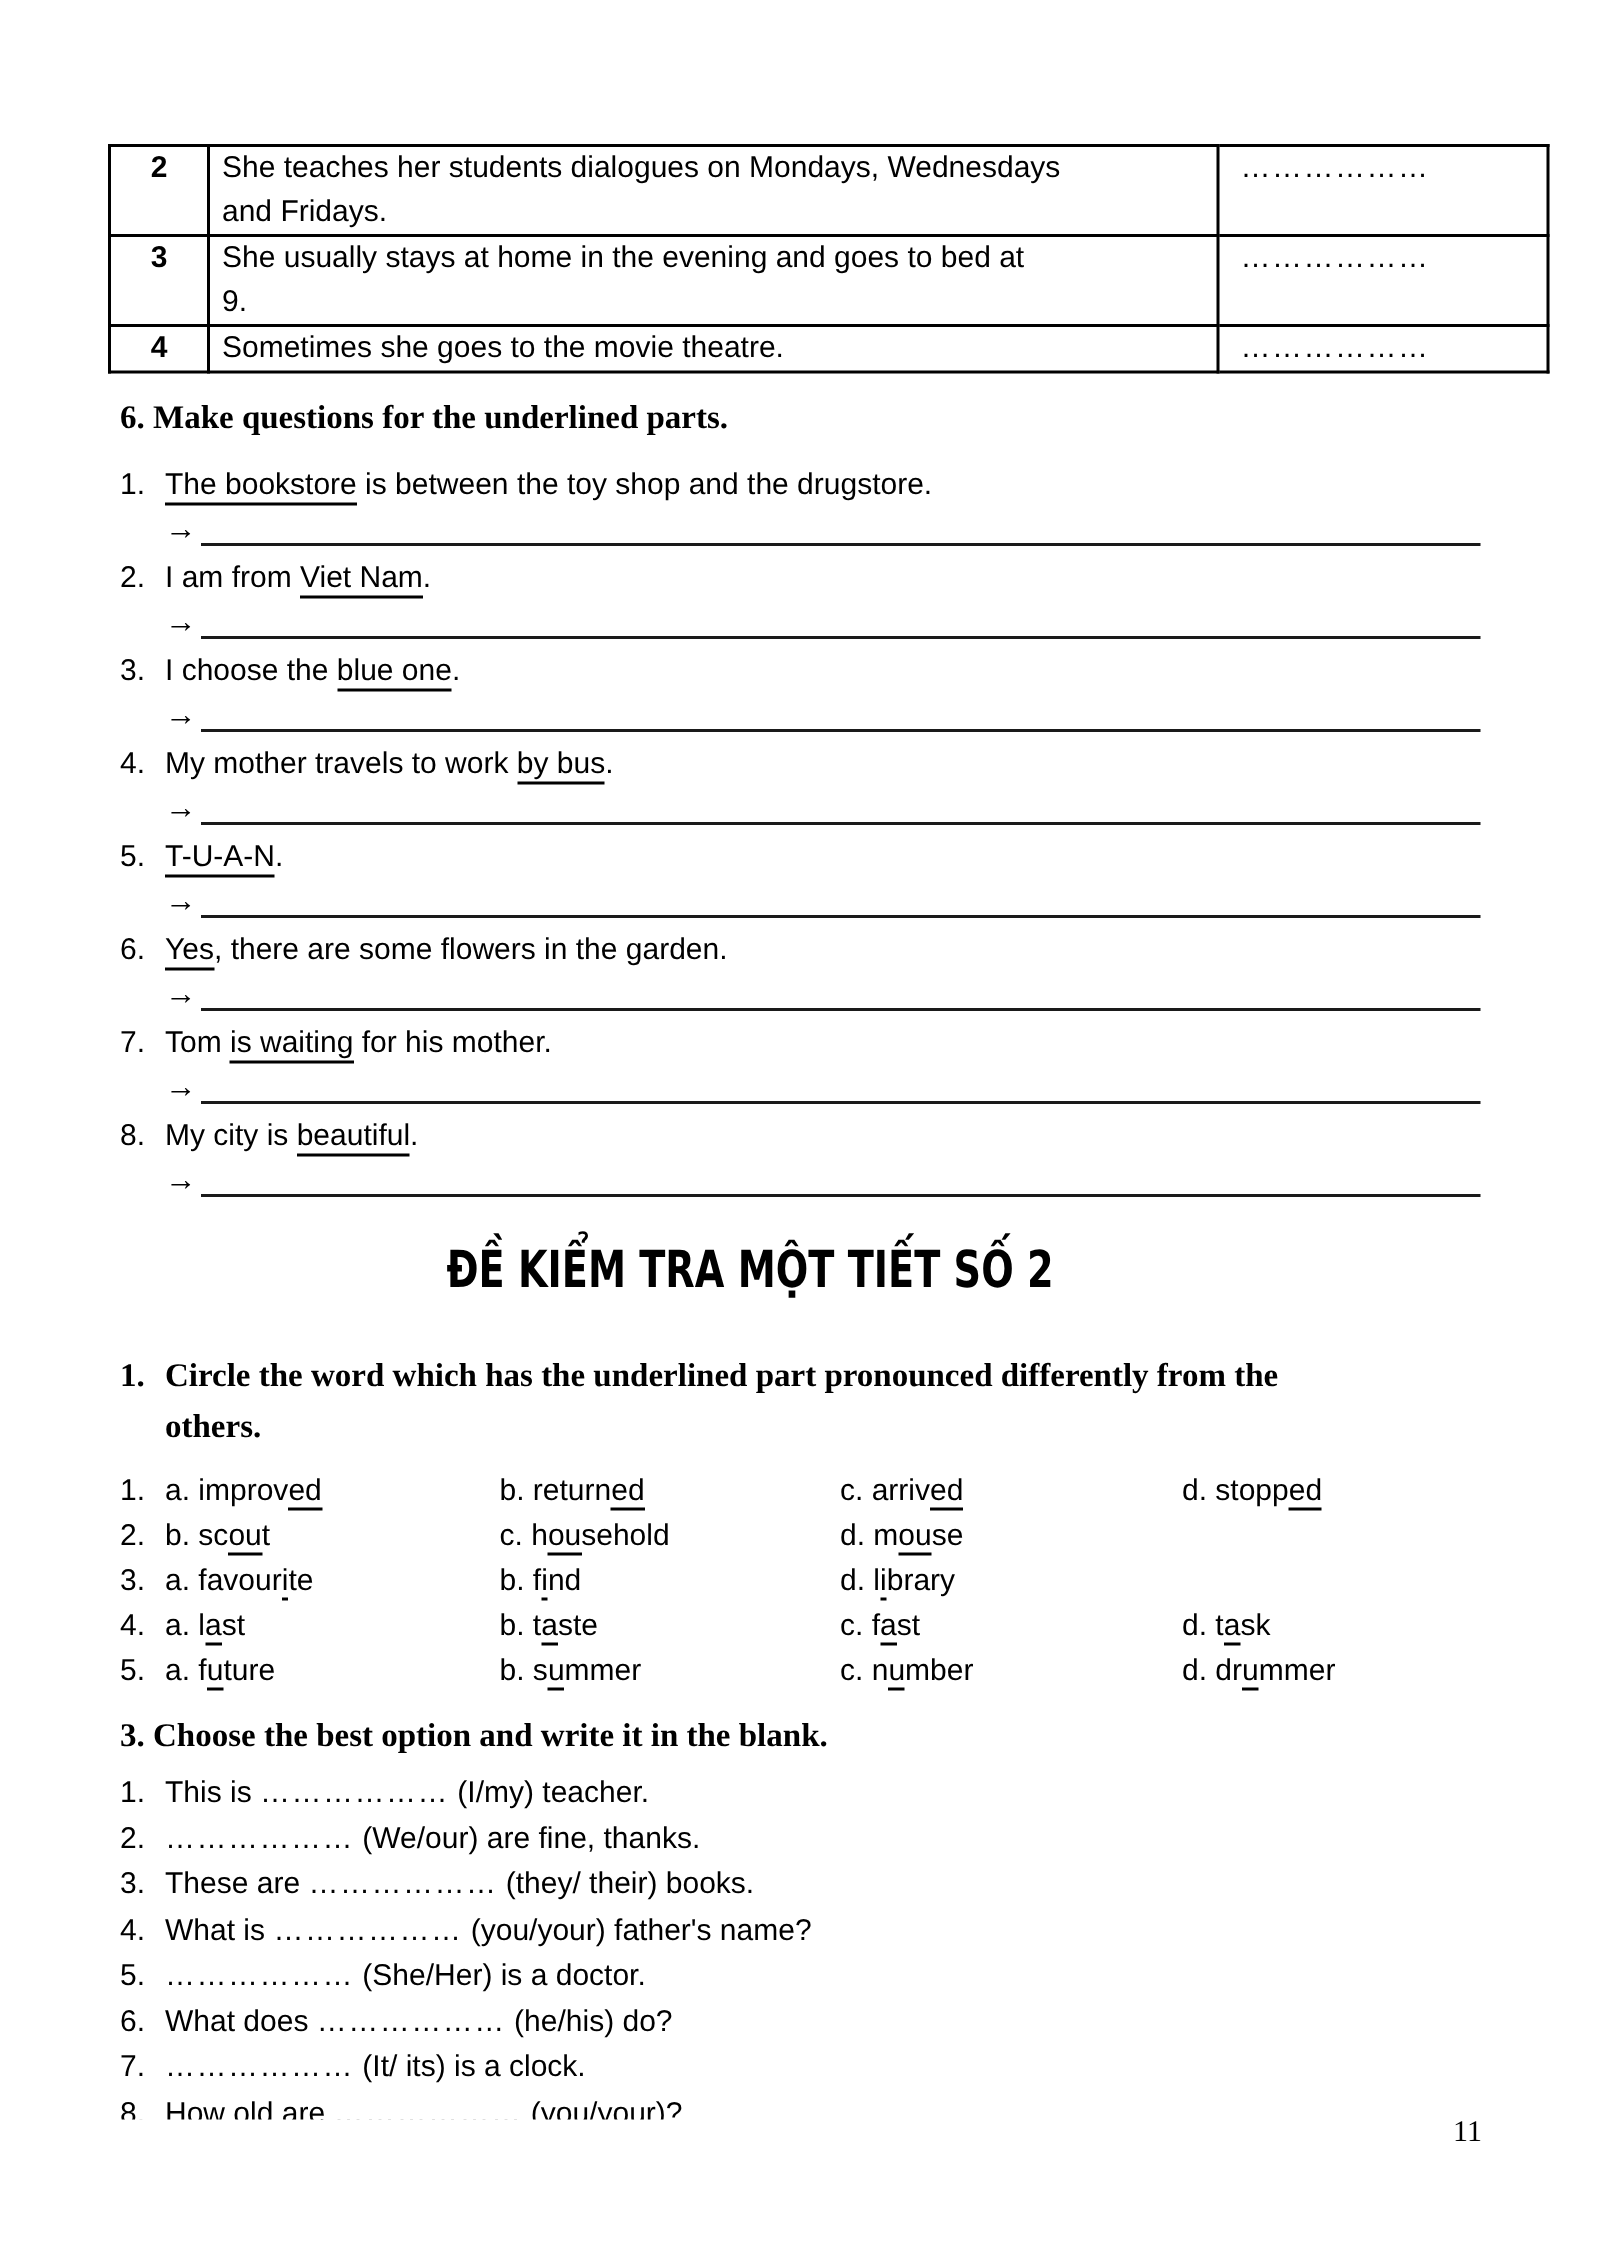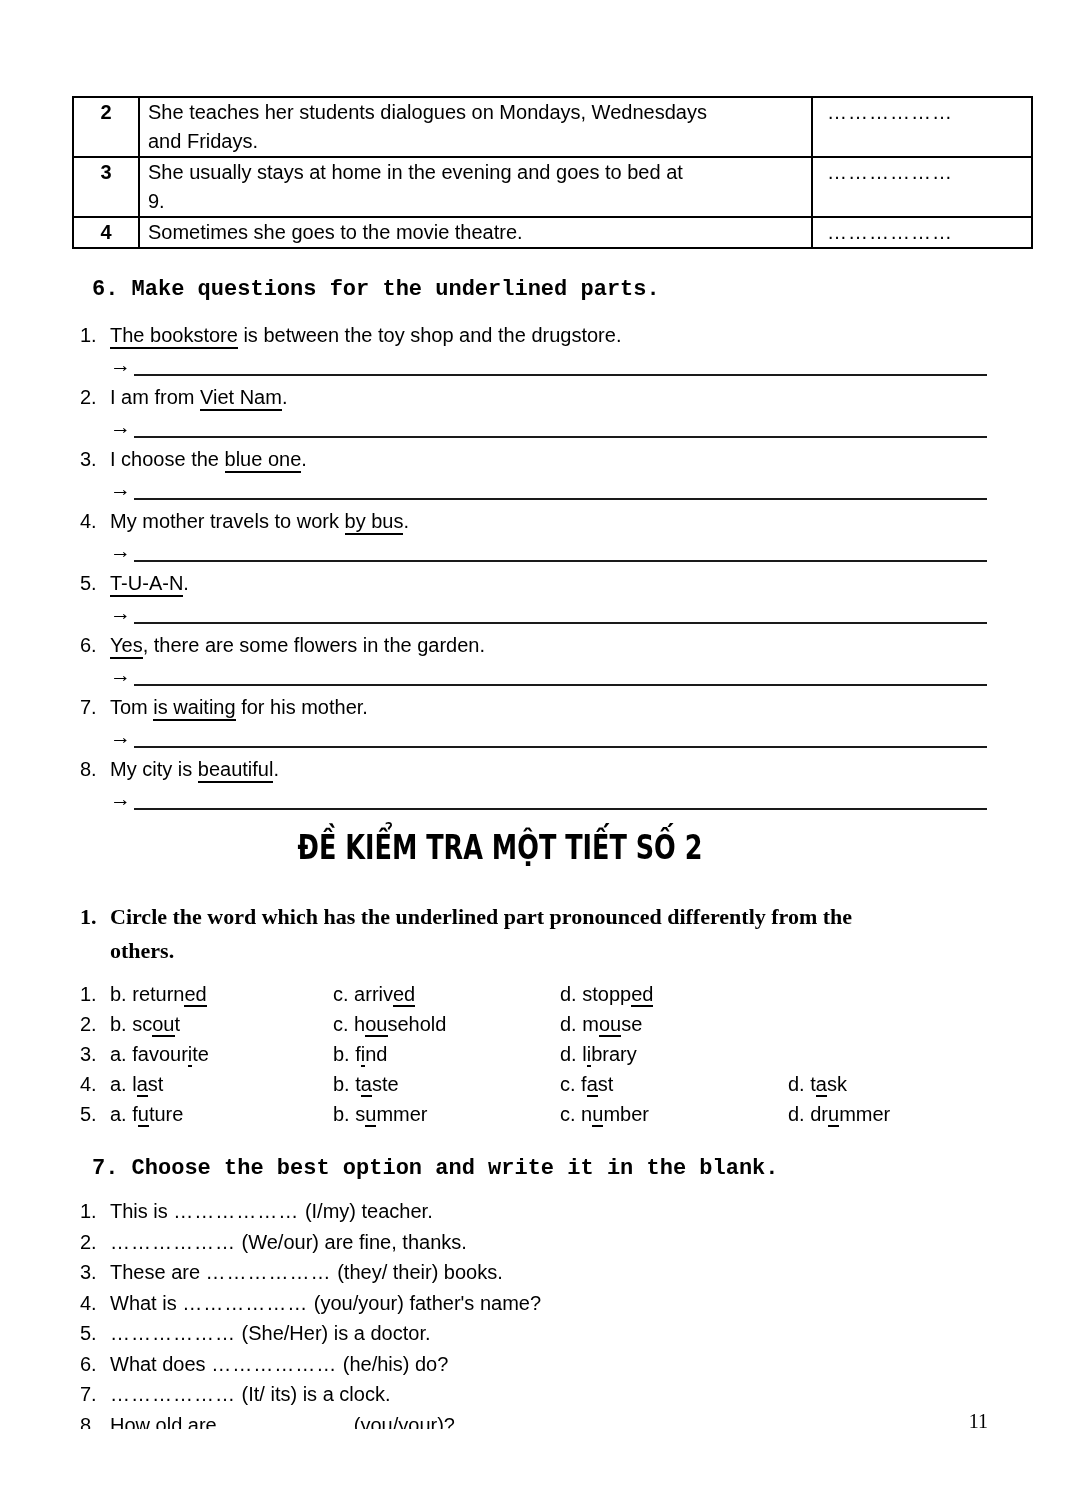--- a/index.html
+++ b/index.html
@@ -10,22 +10,22 @@
   
   .ex-table{position:absolute;top:96px;left:72px;width:915px;
             border-collapse:collapse;table-layout:fixed;}
   .ex-table td{border:2.4px solid #000;vertical-align:top;
                font-size:20px;line-height:29px;padding:0 8px;}
   .ex-table td.c-num{width:60px;text-align:center;font-weight:bold;padding:0 2px;}
   .ex-table td.c-text{width:655px;white-space:pre-line;}
   .ex-table td.c-blank{width:196px;padding-left:14px;letter-spacing:1px;}
 
   
-  .sec-heading{font-family:Liberation Mono, monospace;font-weight:bold;
-               font-size:22px;line-height:30px;margin:12px;}
+  .sec-heading{font-family:Liberation Serif, serif;font-weight:bold;
+               font-size:22px;line-height:30px;margin:0;}
 
   
   .sec6{position:absolute;top:263px;left:80px;right:79px;}
   .q-items{margin-top:15px;}
   .q-line{display:flex;font-size:20px;line-height:30px;}
   .q-num{width:30px;flex:none;}
   .ul{border-bottom:2.5px solid #000;padding-bottom:1px;}
   .arrow-row{display:flex;height:32px;margin-left:30px;}
   .arrow{font-size:21px;line-height:30px;margin-right:3px;}
   .blank-line{flex:1;border-bottom:2px solid #1a1a1a;margin-bottom:6px;}
@@ -177,20 +177,21 @@
 
   <section class="sec1">
     <div class="h-row">
       <span class="h-num">1.</span>
       <span class="h-text">Circle the word which has the underlined part pronounced differently from the
 others.</span>
     </div>
     <div class="pron-rows" id="pron-rows">
         <div class="pron-row">
           <span class="p-num">1.</span>
+          <span class="p-opt">a. improv<span class="ul2">ed</span></span>
           <span class="p-opt">b. return<span class="ul2">ed</span></span>
           <span class="p-opt">c. arriv<span class="ul2">ed</span></span>
           <span class="p-opt">d. stopp<span class="ul2">ed</span></span>
         </div>
         <div class="pron-row">
           <span class="p-num">2.</span>
           <span class="p-opt">b. sc<span class="ul2">ou</span>t</span>
           <span class="p-opt">c. h<span class="ul2">ou</span>sehold</span>
           <span class="p-opt">d. m<span class="ul2">ou</span>se</span>
         </div>
@@ -211,21 +212,21 @@
           <span class="p-num">5.</span>
           <span class="p-opt">a. f<span class="ul2">u</span>ture</span>
           <span class="p-opt">b. s<span class="ul2">u</span>mmer</span>
           <span class="p-opt">c. n<span class="ul2">u</span>mber</span>
           <span class="p-opt">d. dr<span class="ul2">u</span>mmer</span>
         </div>
       </div>
   </section>
 
   <section class="sec2">
-    <h3 class="sec-heading">7. Choose the best option and write it in the blank.</h3>
+    <h3 class="sec-heading">3. Choose the best option and write it in the blank.</h3>
     <div class="f-items" id="fill-items">
         <div class="f-item">
           <span class="f-num">1.</span>
           <span class="f-text">This is <span class="dots">………………</span> (I/my) teacher.</span>
         </div>
         <div class="f-item">
           <span class="f-num">2.</span>
           <span class="f-text"><span class="dots">………………</span> (We/our) are fine, thanks.</span>
         </div>
         <div class="f-item">

